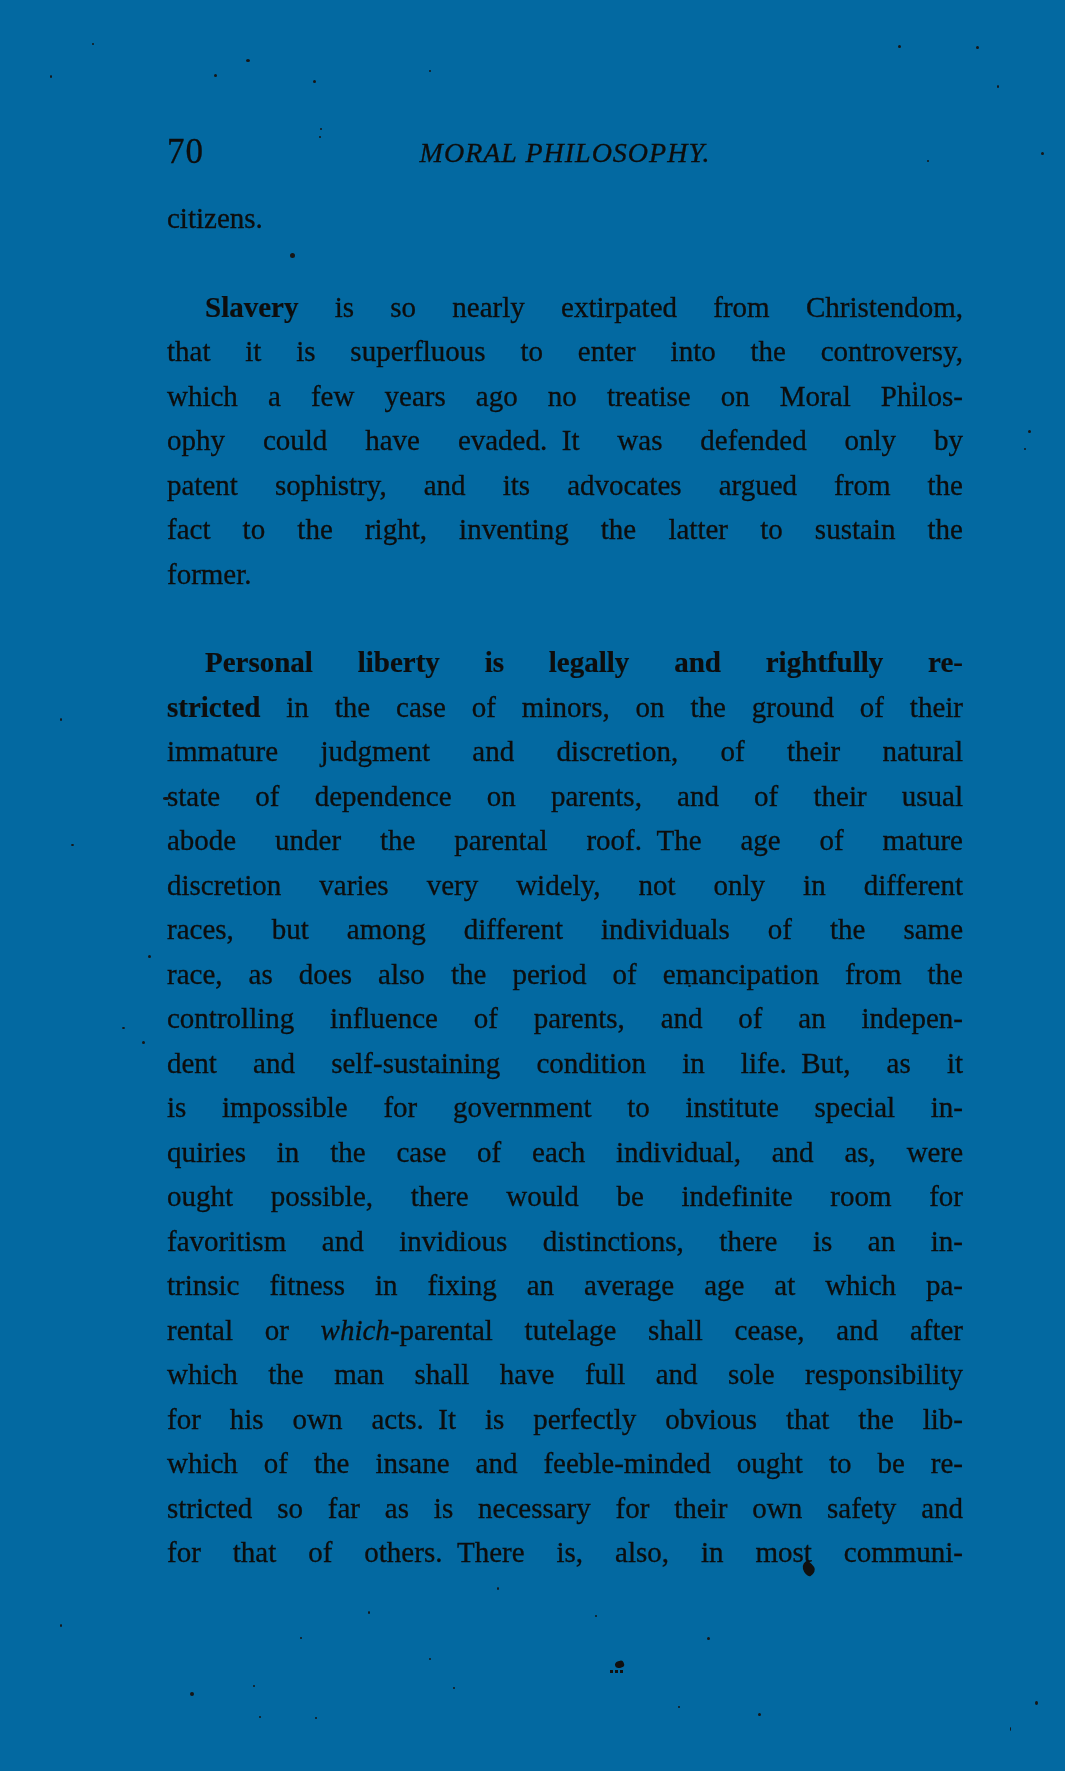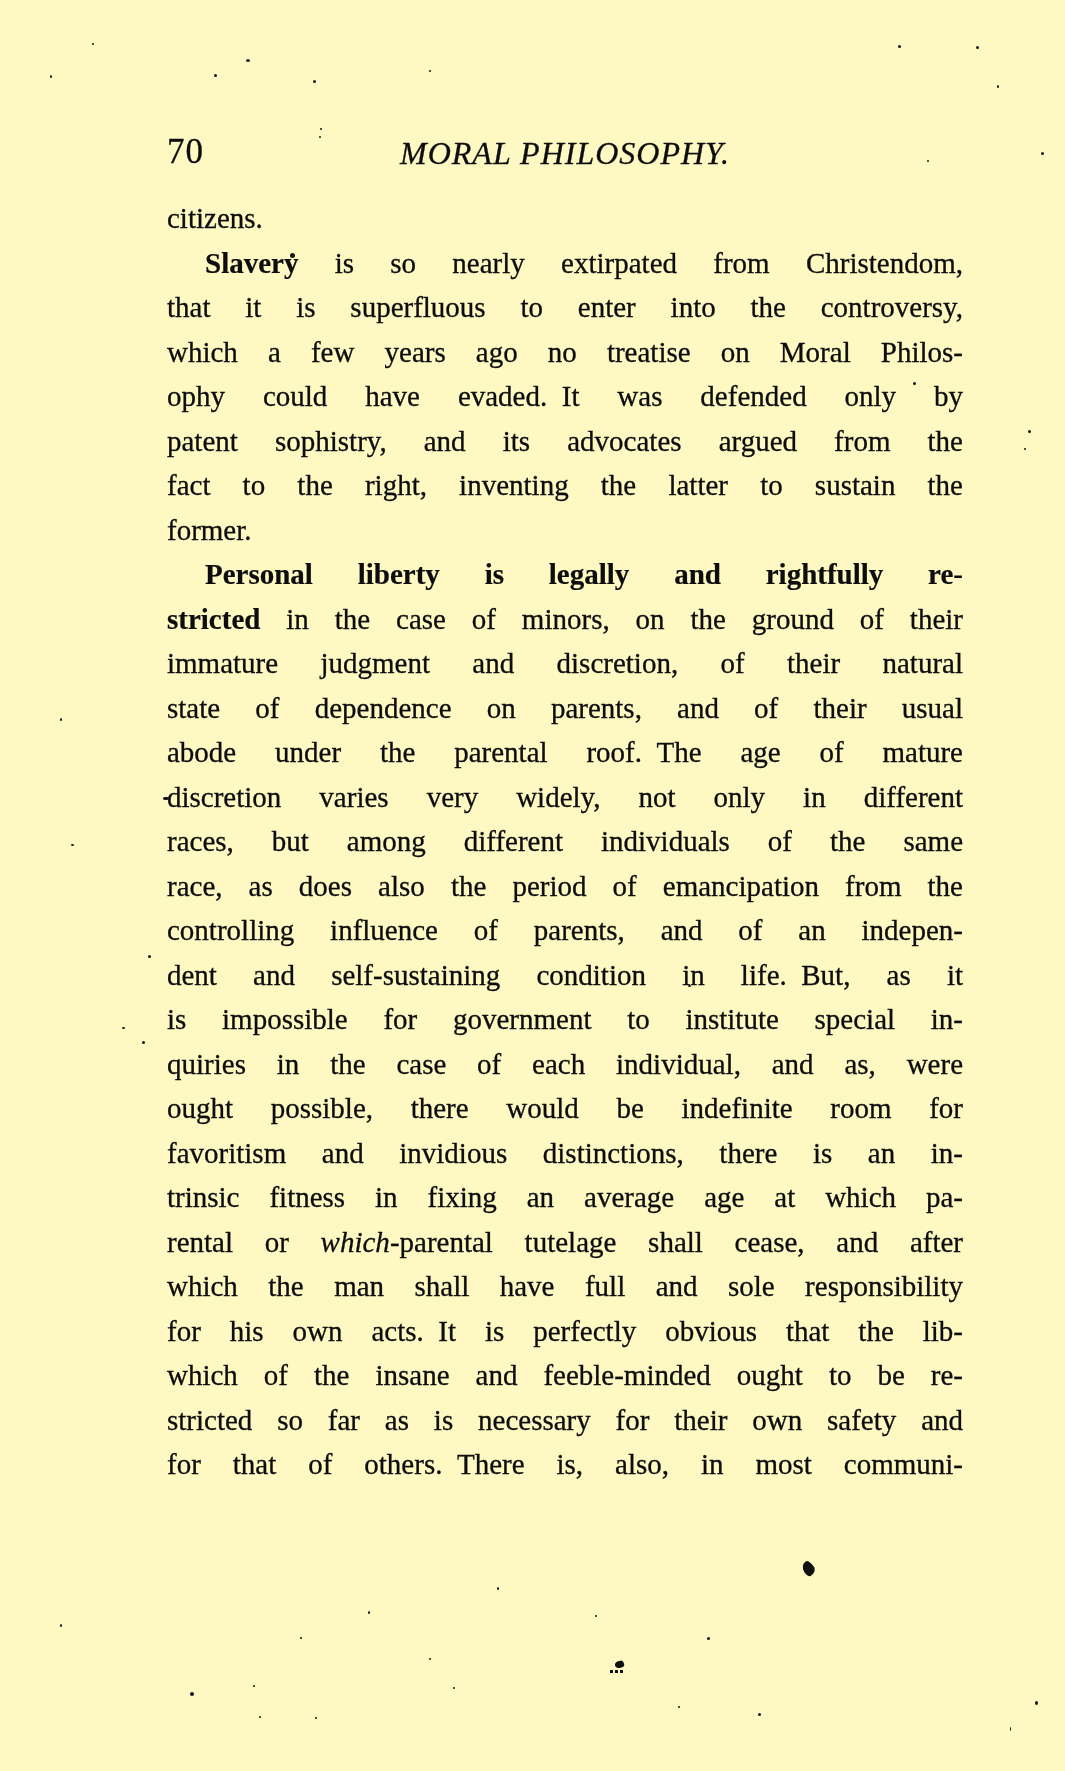--- a/index.html
+++ b/index.html
@@ -6,58 +6,58 @@
   body {
     width: 1065px; height: 1771px;
     background: #ffffff;
     position: relative;
     overflow: hidden;
     font-family: "Liberation Serif", "DejaVu Serif", serif;
     color: #0d0d0d;
   }
   .page {
     position: absolute; inset: 0;
-    background: #fef9c3;
+    background: #0369a1;
     font-family: Liberation Serif, serif;
   }
   
   .running-head {
     position: absolute;
     top: 130px; left: 167px; width: 796px; height: 44px;
     line-height: 44px;
   }
   .page-number {
     position: absolute; left: 0; top: 0;
     font-size: 35px; letter-spacing: 1px;
     -webkit-text-stroke: 0.3px #0d0d0d;
   }
   .running-title {
     position: absolute; left: 0; right: 0; top: 1px;
     text-align: center;
     font-style: italic;
-    font-size: 32px;
+    font-size: 28px;
     letter-spacing: 1px;
     -webkit-text-stroke: 0.3px #0d0d0d;
   }
   
   .text-block {
     position: absolute;
     top: 196px; left: 167px; width: 796px;
   }
   .line {
     height: 44.5px;
     line-height: 44.5px;
     font-size: 29px;
     text-align: justify;
     text-align-last: justify;
     -webkit-text-stroke: 0.3px #0d0d0d;
     overflow: visible;
   }
   .line.flush { text-align: left; text-align-last: left; }
-  .line.indent { text-indent: 38px; }
+  .line.indent { text-indent: 38px; margin-top: 44px; }
   .line .b { font-weight: bold; -webkit-text-stroke: 0.2px #0d0d0d; }
   .line .i { font-style: italic; }
   
   .sp {
     position: absolute;
     background: #161616;
     border-radius: 50%;
   }
   .ink-blob {
     position: absolute;

